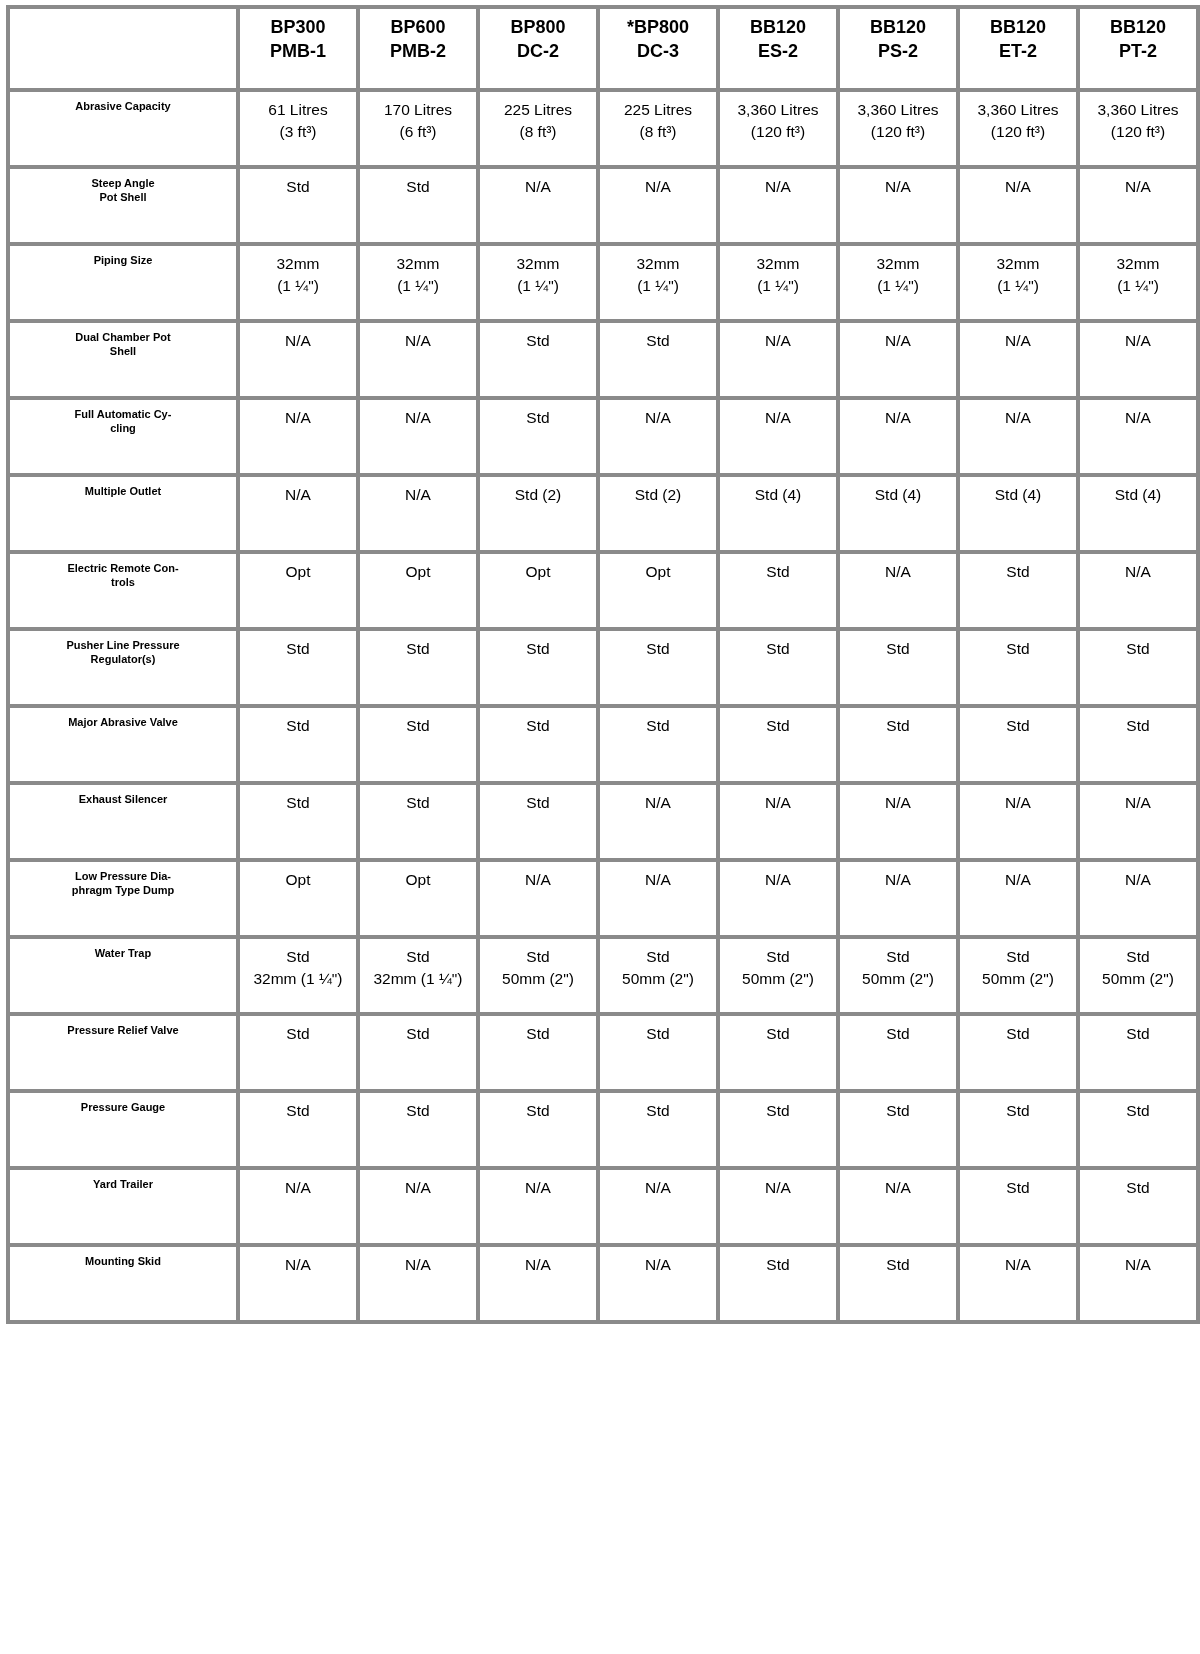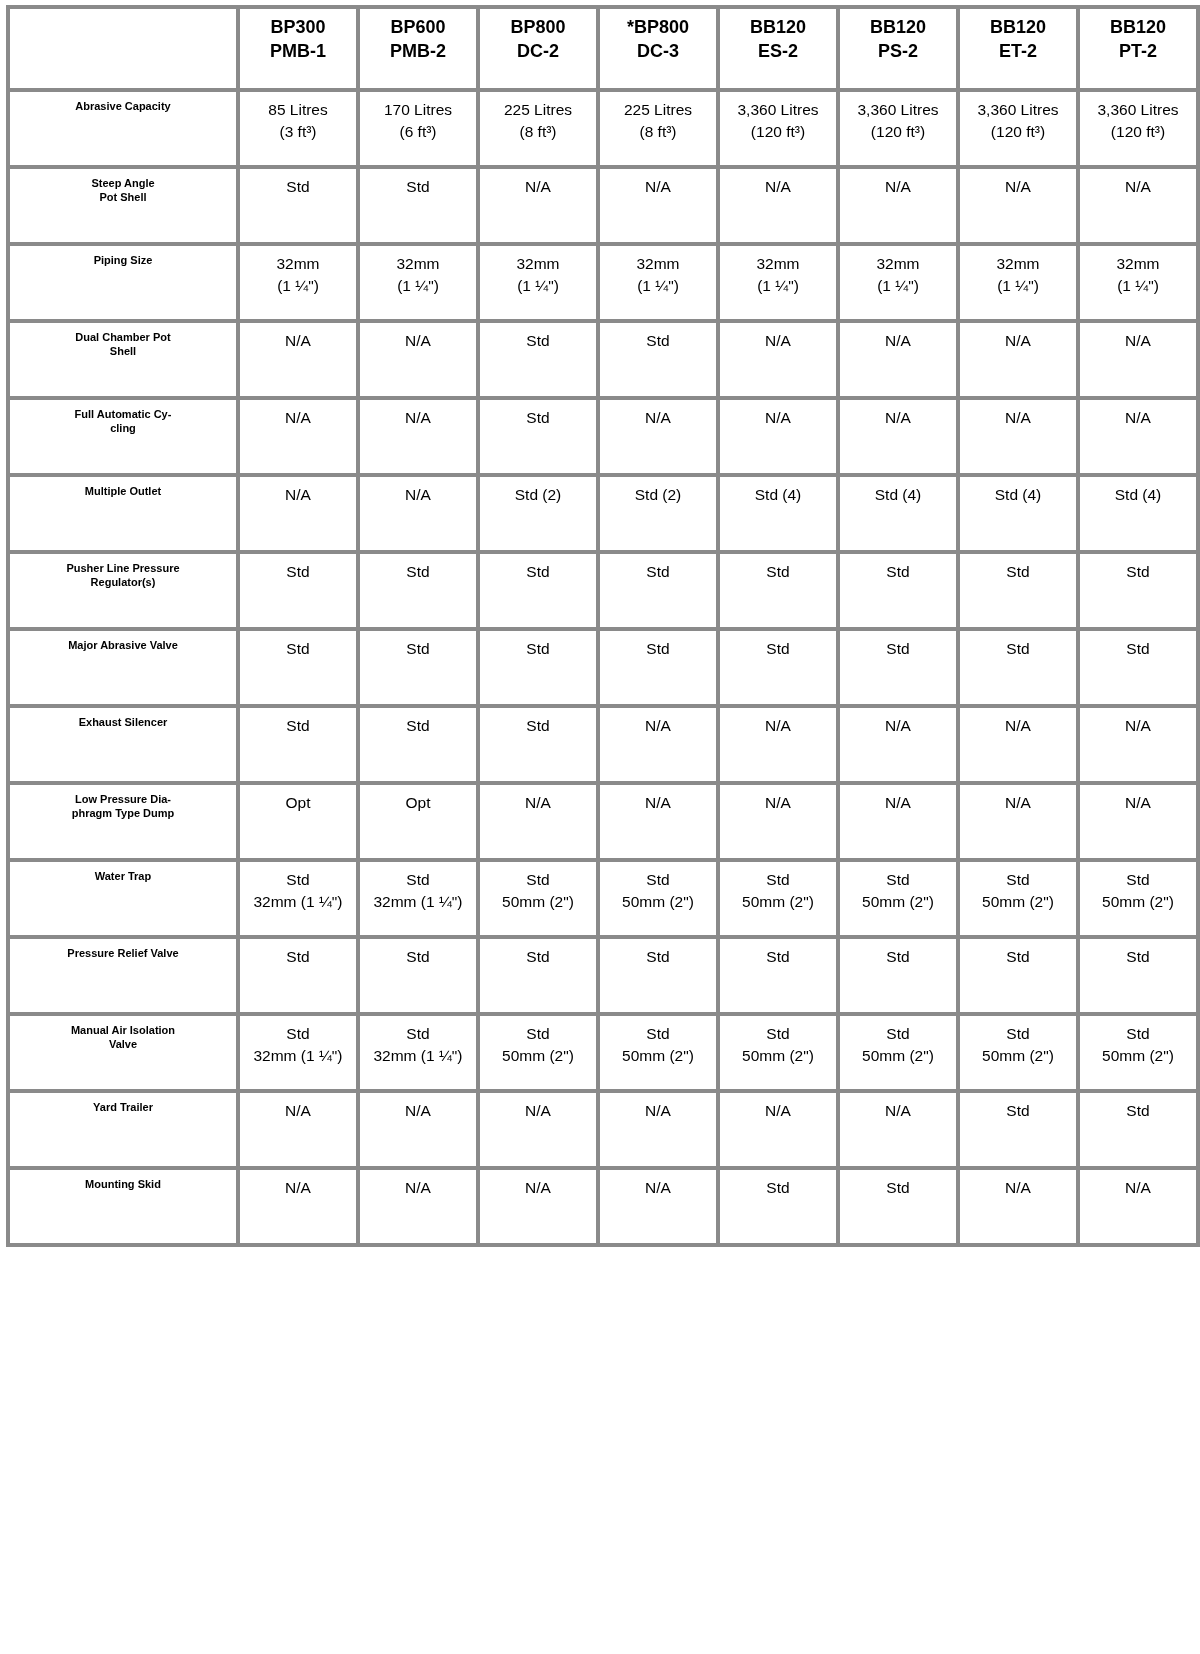--- a/index.html
+++ b/index.html
@@ -87,21 +87,21 @@
 PS-2</th>
           <th class="colhead">BB120
 ET-2</th>
           <th class="colhead">BB120
 PT-2</th>
         </tr>
     </thead>
     <tbody>
         <tr>
           <th class="rowlabel">Abrasive Capacity</th>
-          <td class="val">85 Litres
+          <td class="val">61 Litres
 (3 ft³)</td>
           <td class="val">170 Litres
 (6 ft³)</td>
           <td class="val">225 Litres
 (8 ft³)</td>
           <td class="val">225 Litres
 (8 ft³)</td>
           <td class="val">3,360 Litres
 (120 ft³)</td>
           <td class="val">3,360 Litres
@@ -171,20 +171,32 @@
           <td class="val">N/A</td>
           <td class="val">N/A</td>
           <td class="val">Std (2)</td>
           <td class="val">Std (2)</td>
           <td class="val">Std (4)</td>
           <td class="val">Std (4)</td>
           <td class="val">Std (4)</td>
           <td class="val">Std (4)</td>
         </tr>
         <tr>
+          <th class="rowlabel">Electric Remote Con-
+trols</th>
+          <td class="val">Opt</td>
+          <td class="val">Opt</td>
+          <td class="val">Opt</td>
+          <td class="val">Opt</td>
+          <td class="val">Std</td>
+          <td class="val">N/A</td>
+          <td class="val">Std</td>
+          <td class="val">N/A</td>
+        </tr>
+        <tr>
           <th class="rowlabel">Pusher Line Pressure
 Regulator(s)</th>
           <td class="val">Std</td>
           <td class="val">Std</td>
           <td class="val">Std</td>
           <td class="val">Std</td>
           <td class="val">Std</td>
           <td class="val">Std</td>
           <td class="val">Std</td>
           <td class="val">Std</td>
@@ -247,38 +259,29 @@
           <td class="val">Std</td>
           <td class="val">Std</td>
           <td class="val">Std</td>
           <td class="val">Std</td>
           <td class="val">Std</td>
           <td class="val">Std</td>
           <td class="val">Std</td>
           <td class="val">Std</td>
         </tr>
         <tr>
-          <th class="rowlabel">Manual Air Isolation
-Valve</th>
-          <td class="val">Std
-32mm (1 ¼")</td>
-          <td class="val">Std
-32mm (1 ¼")</td>
-          <td class="val">Std
-50mm (2")</td>
-          <td class="val">Std
-50mm (2")</td>
-          <td class="val">Std
-50mm (2")</td>
-          <td class="val">Std
-50mm (2")</td>
-          <td class="val">Std
-50mm (2")</td>
-          <td class="val">Std
-50mm (2")</td>
+          <th class="rowlabel">Pressure Gauge</th>
+          <td class="val">Std</td>
+          <td class="val">Std</td>
+          <td class="val">Std</td>
+          <td class="val">Std</td>
+          <td class="val">Std</td>
+          <td class="val">Std</td>
+          <td class="val">Std</td>
+          <td class="val">Std</td>
         </tr>
         <tr>
           <th class="rowlabel">Yard Trailer</th>
           <td class="val">N/A</td>
           <td class="val">N/A</td>
           <td class="val">N/A</td>
           <td class="val">N/A</td>
           <td class="val">N/A</td>
           <td class="val">N/A</td>
           <td class="val">Std</td>

